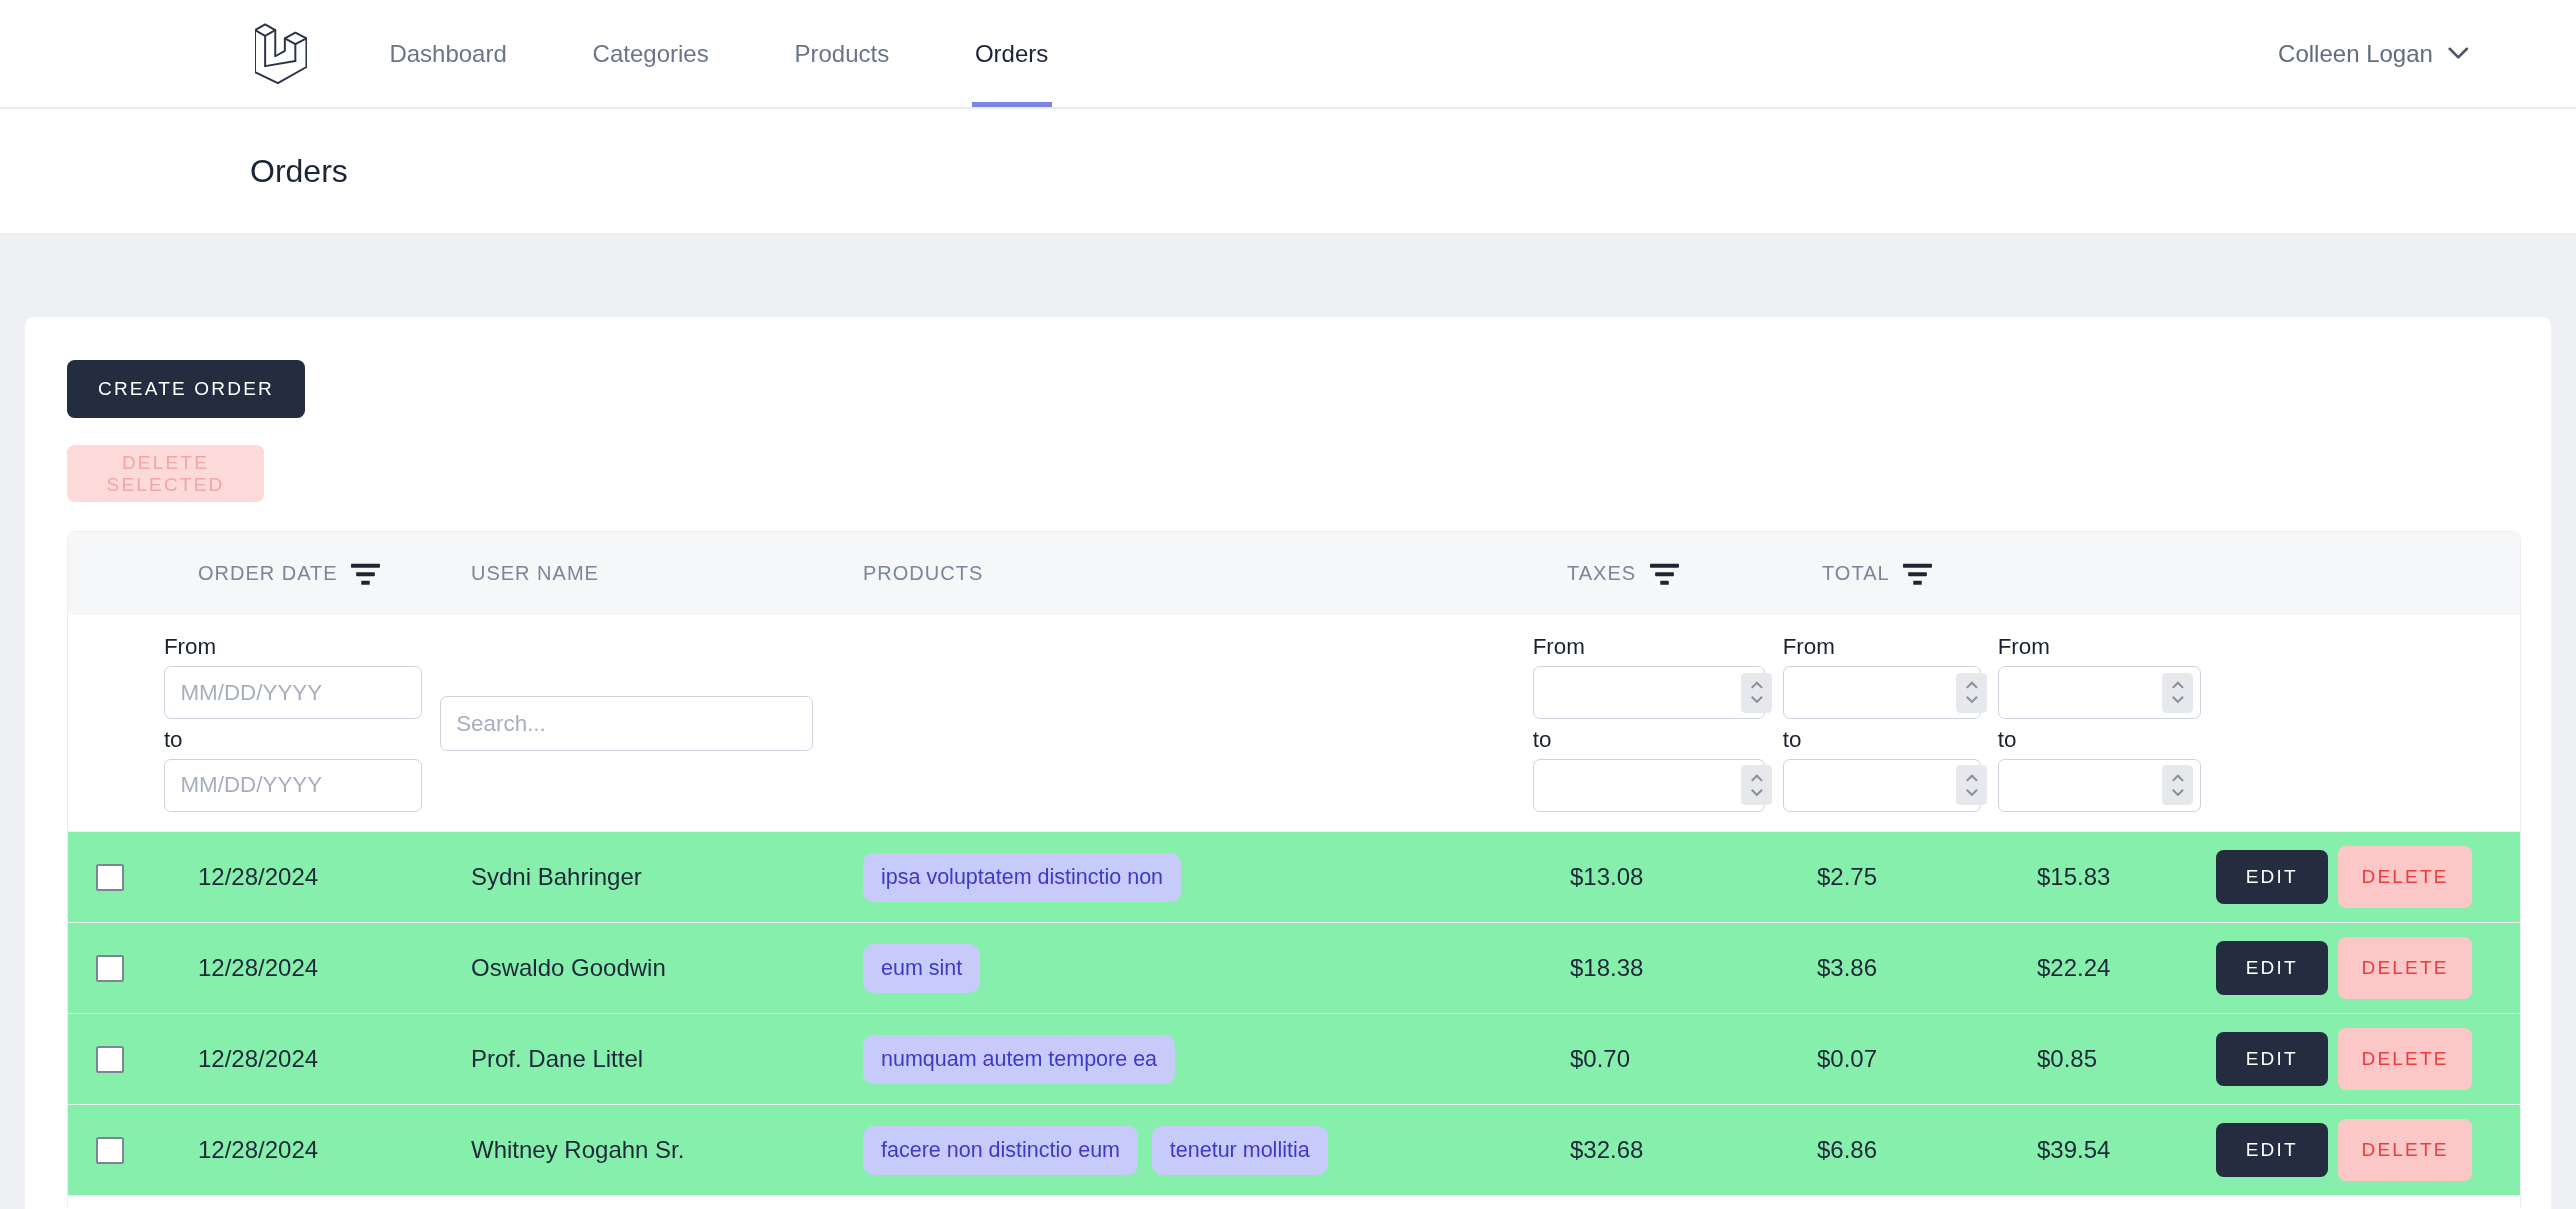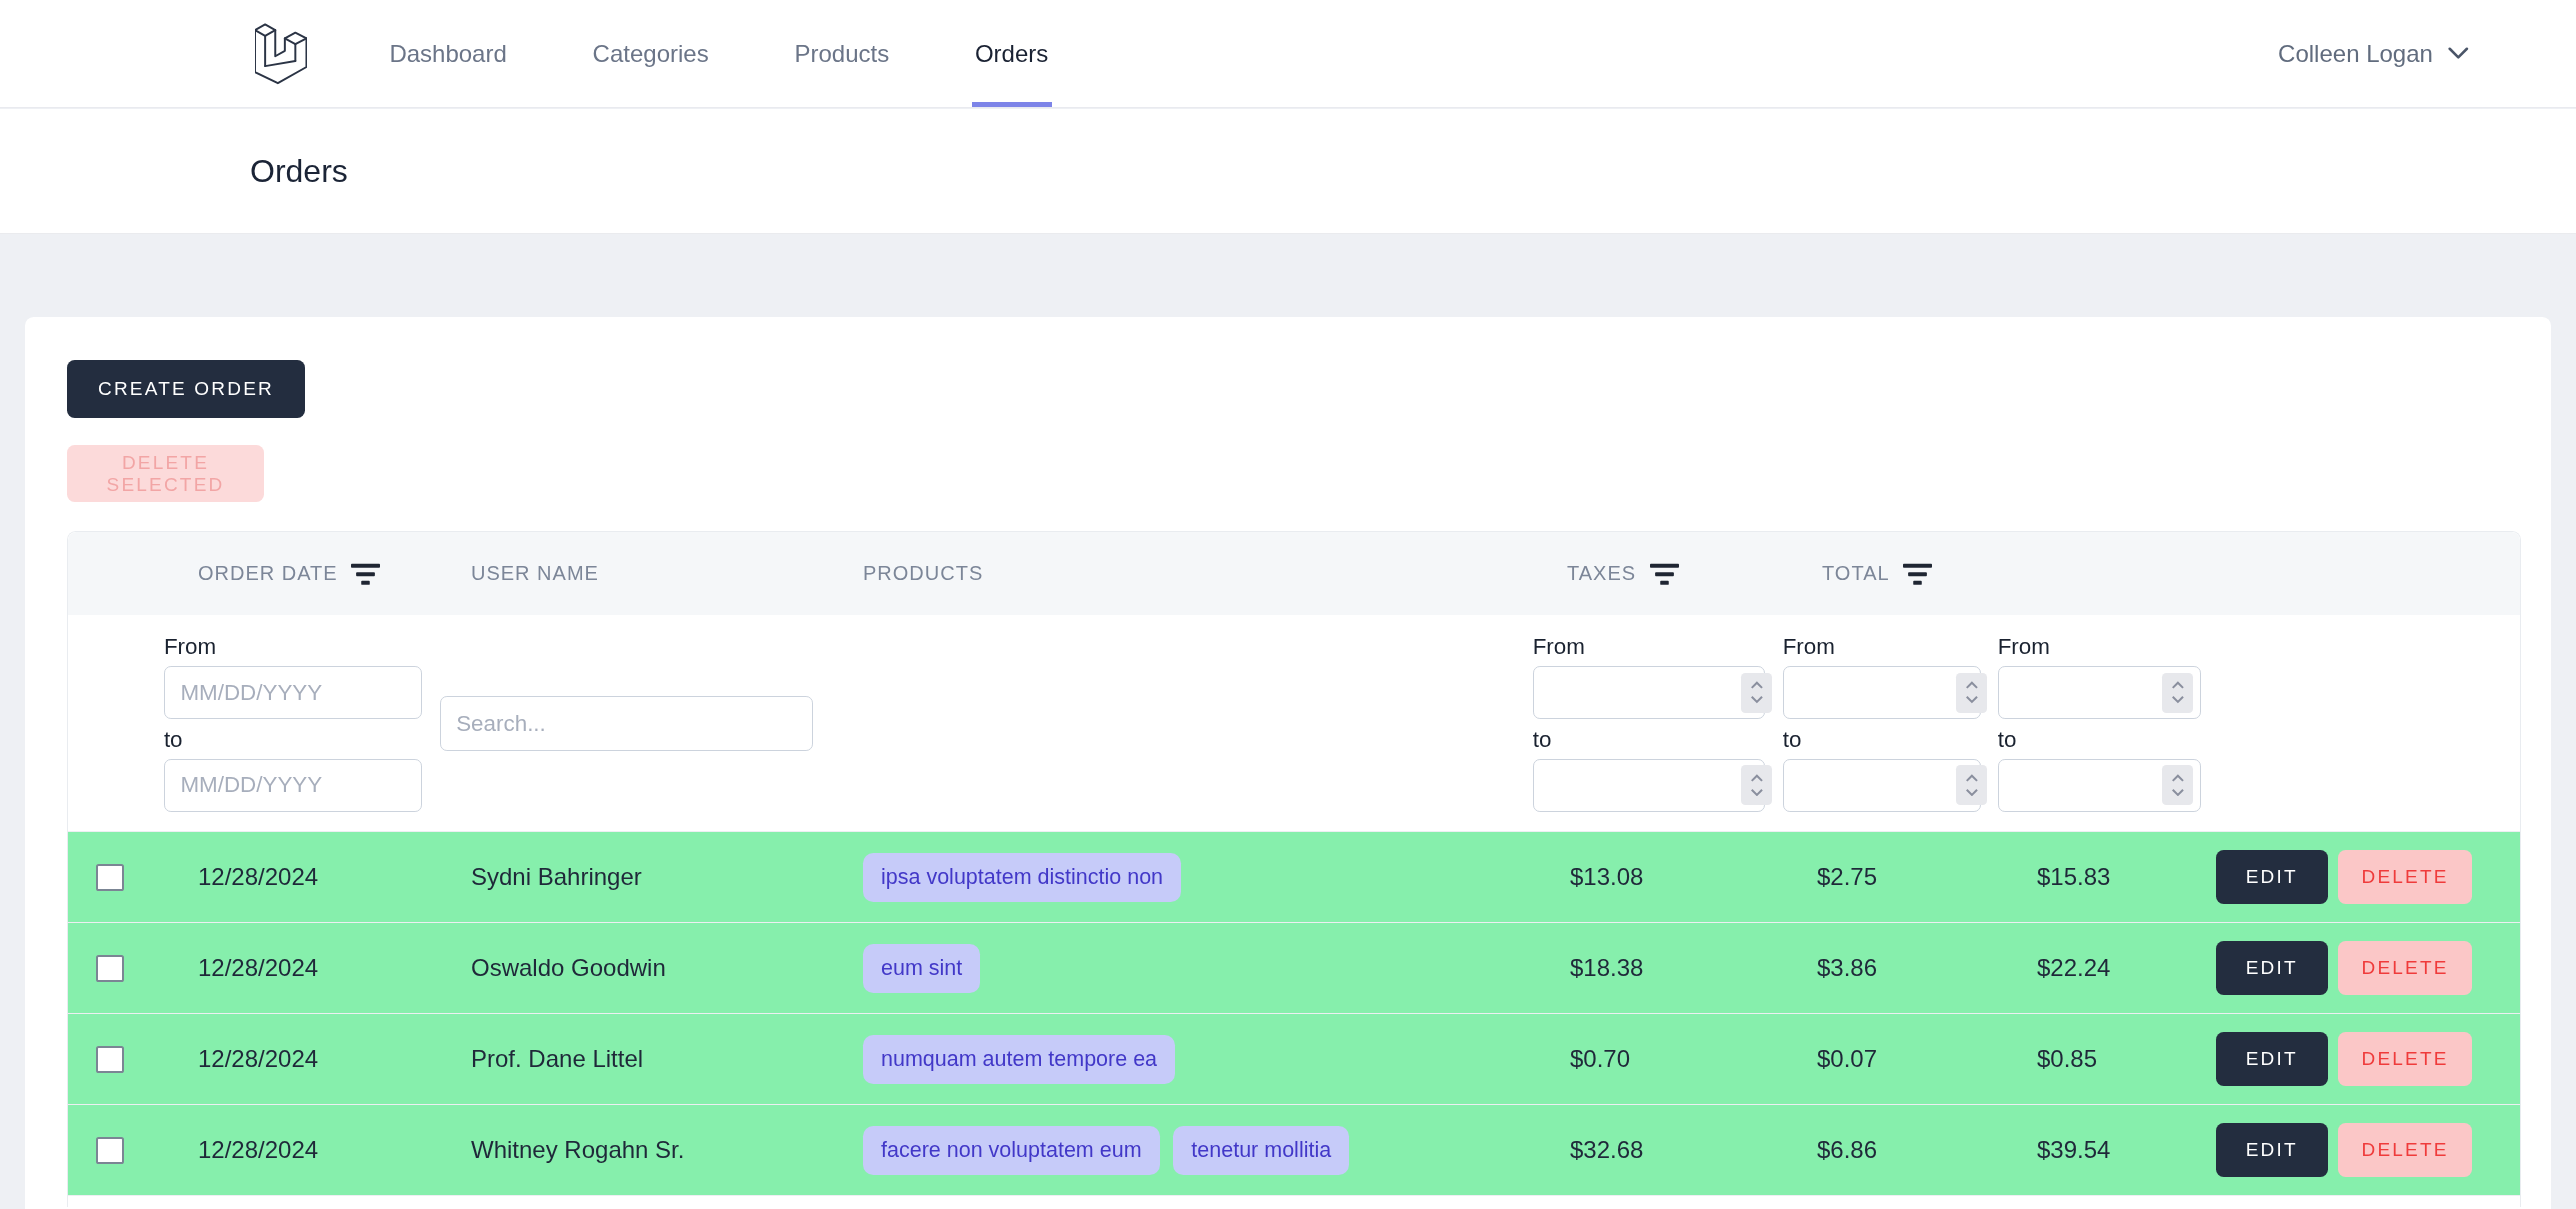--- a/index.html
+++ b/index.html
@@ -82,21 +82,21 @@
   
   .t-row { height:91px; border-top:1.7px solid #edeff2; align-items:center; background:#86efac; }
   .cell { display:flex; align-items:center; font-size:24px; color:#1f2839; }
   .checkbox-cell { justify-content:flex-start; padding-left:28px; }
   .row-checkbox { appearance:none; -webkit-appearance:none; width:27.5px; height:27.5px;
                   border:2.6px solid #7b8594; border-radius:2.6px; background:#fff; cursor:pointer; }
   .pill { background:#c6cbf9; color:#4238c8; font-size:21.5px; padding:12px 18px;
           border-radius:10.3px; white-space:nowrap; }
   .pills { display:flex; gap:13.8px; }
   .btn-edit { width:112px; height:54px; background:#232d3f; color:#fff; }
-  .btn-row-delete { width:134px; height:54px; background:#fbc7c7; color:#ef3b3b; margin-left:10.3px; }
+  .btn-row-delete { width:134px; height:62px; background:#fbc7c7; color:#ef3b3b; margin-left:10.3px; }
   .partial-row { height:12px; border-top:1.7px solid #edeff2; background:#fff; }
 </style>
 </head>
 <body>
 
 <div class="navbar">
   <div class="brand">
     <svg viewBox="0 0 58 68" width="52" height="62" fill="none" stroke="#2b3445" stroke-width="2.2" stroke-linejoin="round" stroke-linecap="round">
       <path d="M11.3 1 L22.6 7.4 L22.6 36.5 L33.3 30.5 L33.3 16.6 L45 10.2 L57.4 16.6 L57.4 48.5 L25.5 66.6 L0 54.2 L0 7.4 Z"></path>
       <path d="M0 7.4 L11.3 13.8 L22.6 7.4"></path>
@@ -323,21 +323,21 @@
       <button class="btn btn-row-delete">DELETE</button>
     </div>
   </div>
         <div class="grid-row t-row">
     <div class="cell checkbox-cell">
       <input type="checkbox" class="row-checkbox" style="">
     </div>
     <div class="cell pad-date">12/28/2024</div>
     <div class="cell pad-user">Whitney Rogahn Sr.</div>
     <div class="cell pad-prod pills">
-            <span class="pill">facere non voluptatem eum</span>
+            <span class="pill">facere non distinctio eum</span>
             <span class="pill">tenetur mollitia</span>
           </div>
     <div class="cell pad-sub">$32.68</div>
     <div class="cell pad-tax">$6.86</div>
     <div class="cell pad-tot">$39.54</div>
     <div class="cell pad-act">
       <button class="btn btn-edit">EDIT</button>
       <button class="btn btn-row-delete">DELETE</button>
     </div>
   </div>

